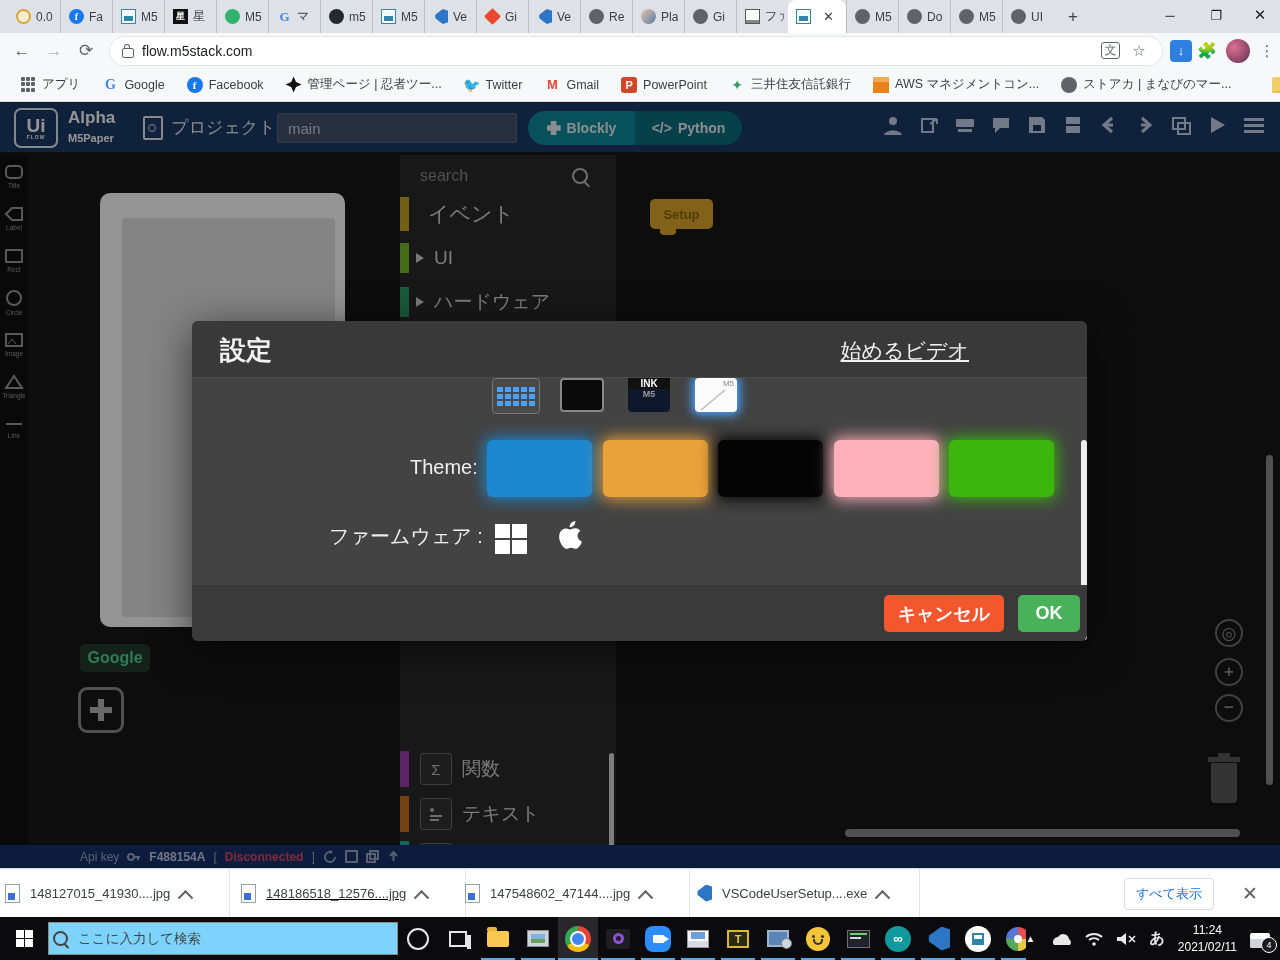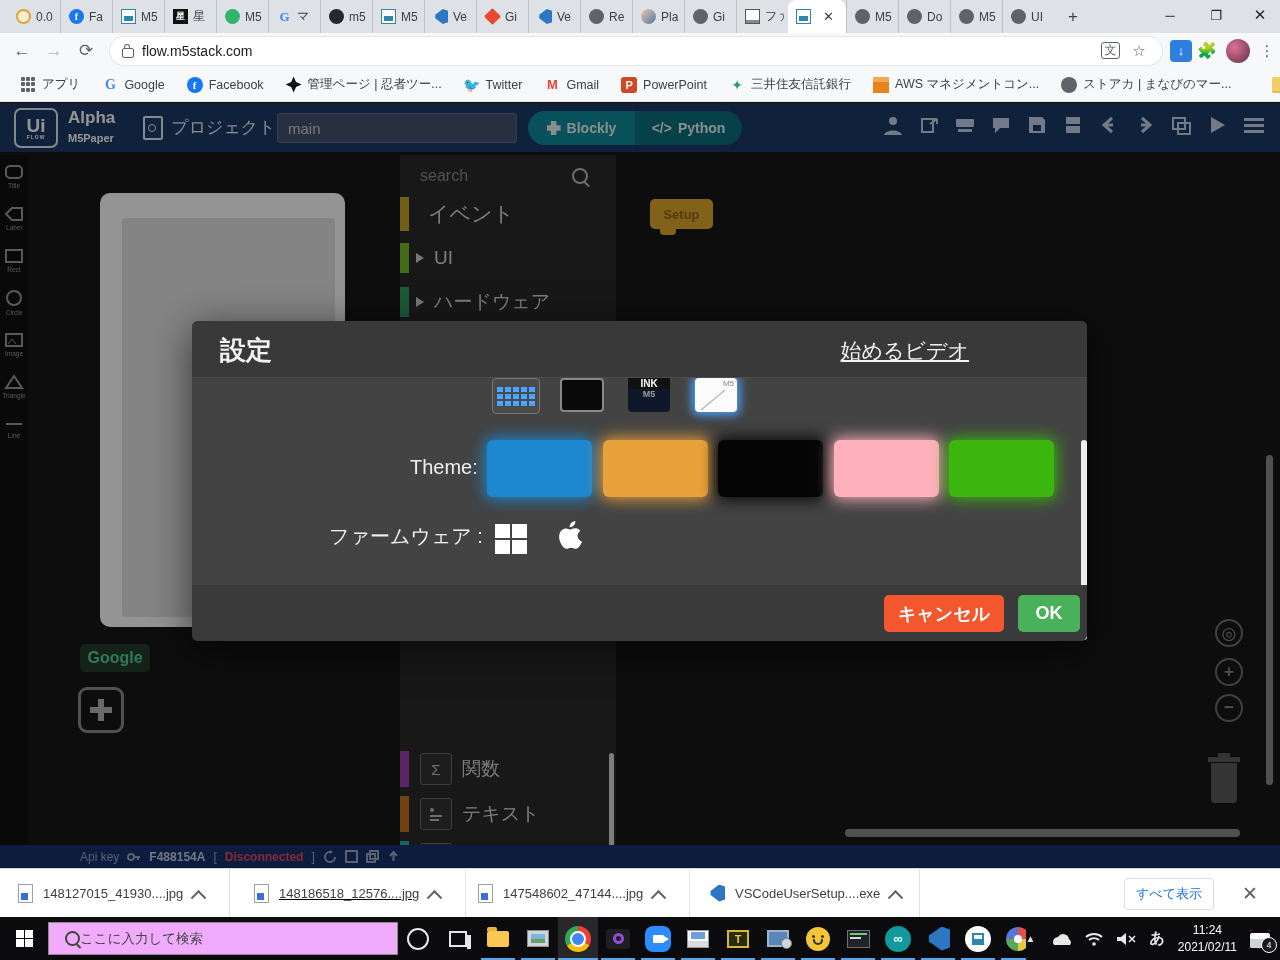--- a/index.html
+++ b/index.html
@@ -123,34 +123,34 @@
   #themelabel{position:absolute;left:218px;top:78px;color:#f0f0f0;font-size:20px;}
   #fwlabel{position:absolute;left:137px;top:145px;color:#f0f0f0;font-size:20px;}
   #winlogo{position:absolute;left:303px;top:146px;width:32px;height:30px;display:grid;grid-template-columns:15px 15px;grid-template-rows:14px 14px;gap:2px;}
   #winlogo i{background:#fff;}
   .btn{position:absolute;border-radius:5px;color:#fff;font-weight:bold;font-size:18px;display:flex;align-items:center;justify-content:center;}
   #btncancel{left:692px;top:10px;width:120px;height:37px;background:#f4572e;}
   #btnok{left:826px;top:10px;width:62px;height:37px;background:#48b159;}
   #mscroll{position:absolute;left:889px;top:62px;width:6px;height:200px;background:#ededed;border-radius:3px;}
   
   #dlbar{left:0;top:868px;width:1280px;height:49px;background:#fff;border-top:1px solid #d8d8d8;box-sizing:border-box;}
-  .dlitem{position:absolute;top:0;height:48px;width:230px;border-right:1px solid #e4e4e4;display:flex;align-items:center;gap:10px;padding-left:18px;box-sizing:border-box;}
+  .dlitem{position:absolute;top:0;height:48px;width:230px;border-right:1px solid #e4e4e4;display:flex;align-items:center;gap:10px;padding-left:5px;box-sizing:border-box;}
   .dlname{font-size:13px;color:#3c4043;}
   .chev{width:9px;height:9px;border-left:2px solid #5f6368;border-top:2px solid #5f6368;transform:rotate(45deg) translate(3px,3px);}
   .fjpg{width:15px;height:19px;background:#fff;border:1px solid #9aa0a6;box-sizing:border-box;position:relative;}
   .fjpg::after{content:"";position:absolute;left:2px;bottom:2px;width:7px;height:7px;background:#3a6fd8;}
   .fvsc{width:17px;height:17px;background:#2d76c4;clip-path:polygon(65% 0,100% 12%,100% 88%,65% 100%,15% 62%,15% 38%);}
   #showall{position:absolute;right:66px;top:9px;width:88px;height:30px;border:1px solid #dadce0;border-radius:4px;color:#1a73e8;font-size:13px;display:flex;align-items:center;justify-content:center;background:#fff;}
   #dlclose{position:absolute;right:22px;top:13px;color:#5f6368;font-size:19px;}
   
   #taskbar{left:0;top:917px;width:1280px;height:43px;background:#0b0b0e;display:flex;align-items:center;}
   #startbtn{width:48px;height:43px;display:flex;align-items:center;justify-content:center;}
   #startbtn .wg{display:grid;grid-template-columns:8px 8px;grid-template-rows:8px 8px;gap:1px;}
   #startbtn .wg i{background:#fdfdfd;}
-  #tbsearch{width:350px;height:33px;background:#f0abfc;border:1px solid #8a8a8a;display:flex;align-items:center;padding-left:16px;box-sizing:border-box;}
+  #tbsearch{width:350px;height:33px;background:#7dd3fc;border:1px solid #8a8a8a;display:flex;align-items:center;gap:10px;padding-left:4px;box-sizing:border-box;}
   #tbsearch .mag2{width:11px;height:11px;border:2px solid #444;border-radius:50%;position:relative;flex:none;}
   #tbsearch .mag2::after{content:"";position:absolute;left:10px;top:10px;width:6px;height:2px;background:#444;transform:rotate(45deg);transform-origin:0 0;}
   #tbsearch span{font-size:13.5px;color:#444;}
   .tbico{width:40px;height:43px;display:flex;align-items:center;justify-content:center;position:relative;}
   .tbico .ul{position:absolute;bottom:0;left:3px;right:3px;height:2px;background:#5aa7e8;}
   .tbico.activeapp{background:#27272c;}
   .cortana{width:22px;height:22px;border:2px solid #e6e6e6;border-radius:50%;box-sizing:border-box;}
   .tview{width:18px;height:16px;border:2px solid #e6e6e6;box-sizing:border-box;position:relative;}
   .tview::after{content:"";position:absolute;right:-6px;top:2px;width:4px;height:14px;background:#e6e6e6;}
   .folder{width:22px;height:16px;background:#f8c851;border-radius:2px;position:relative;}

